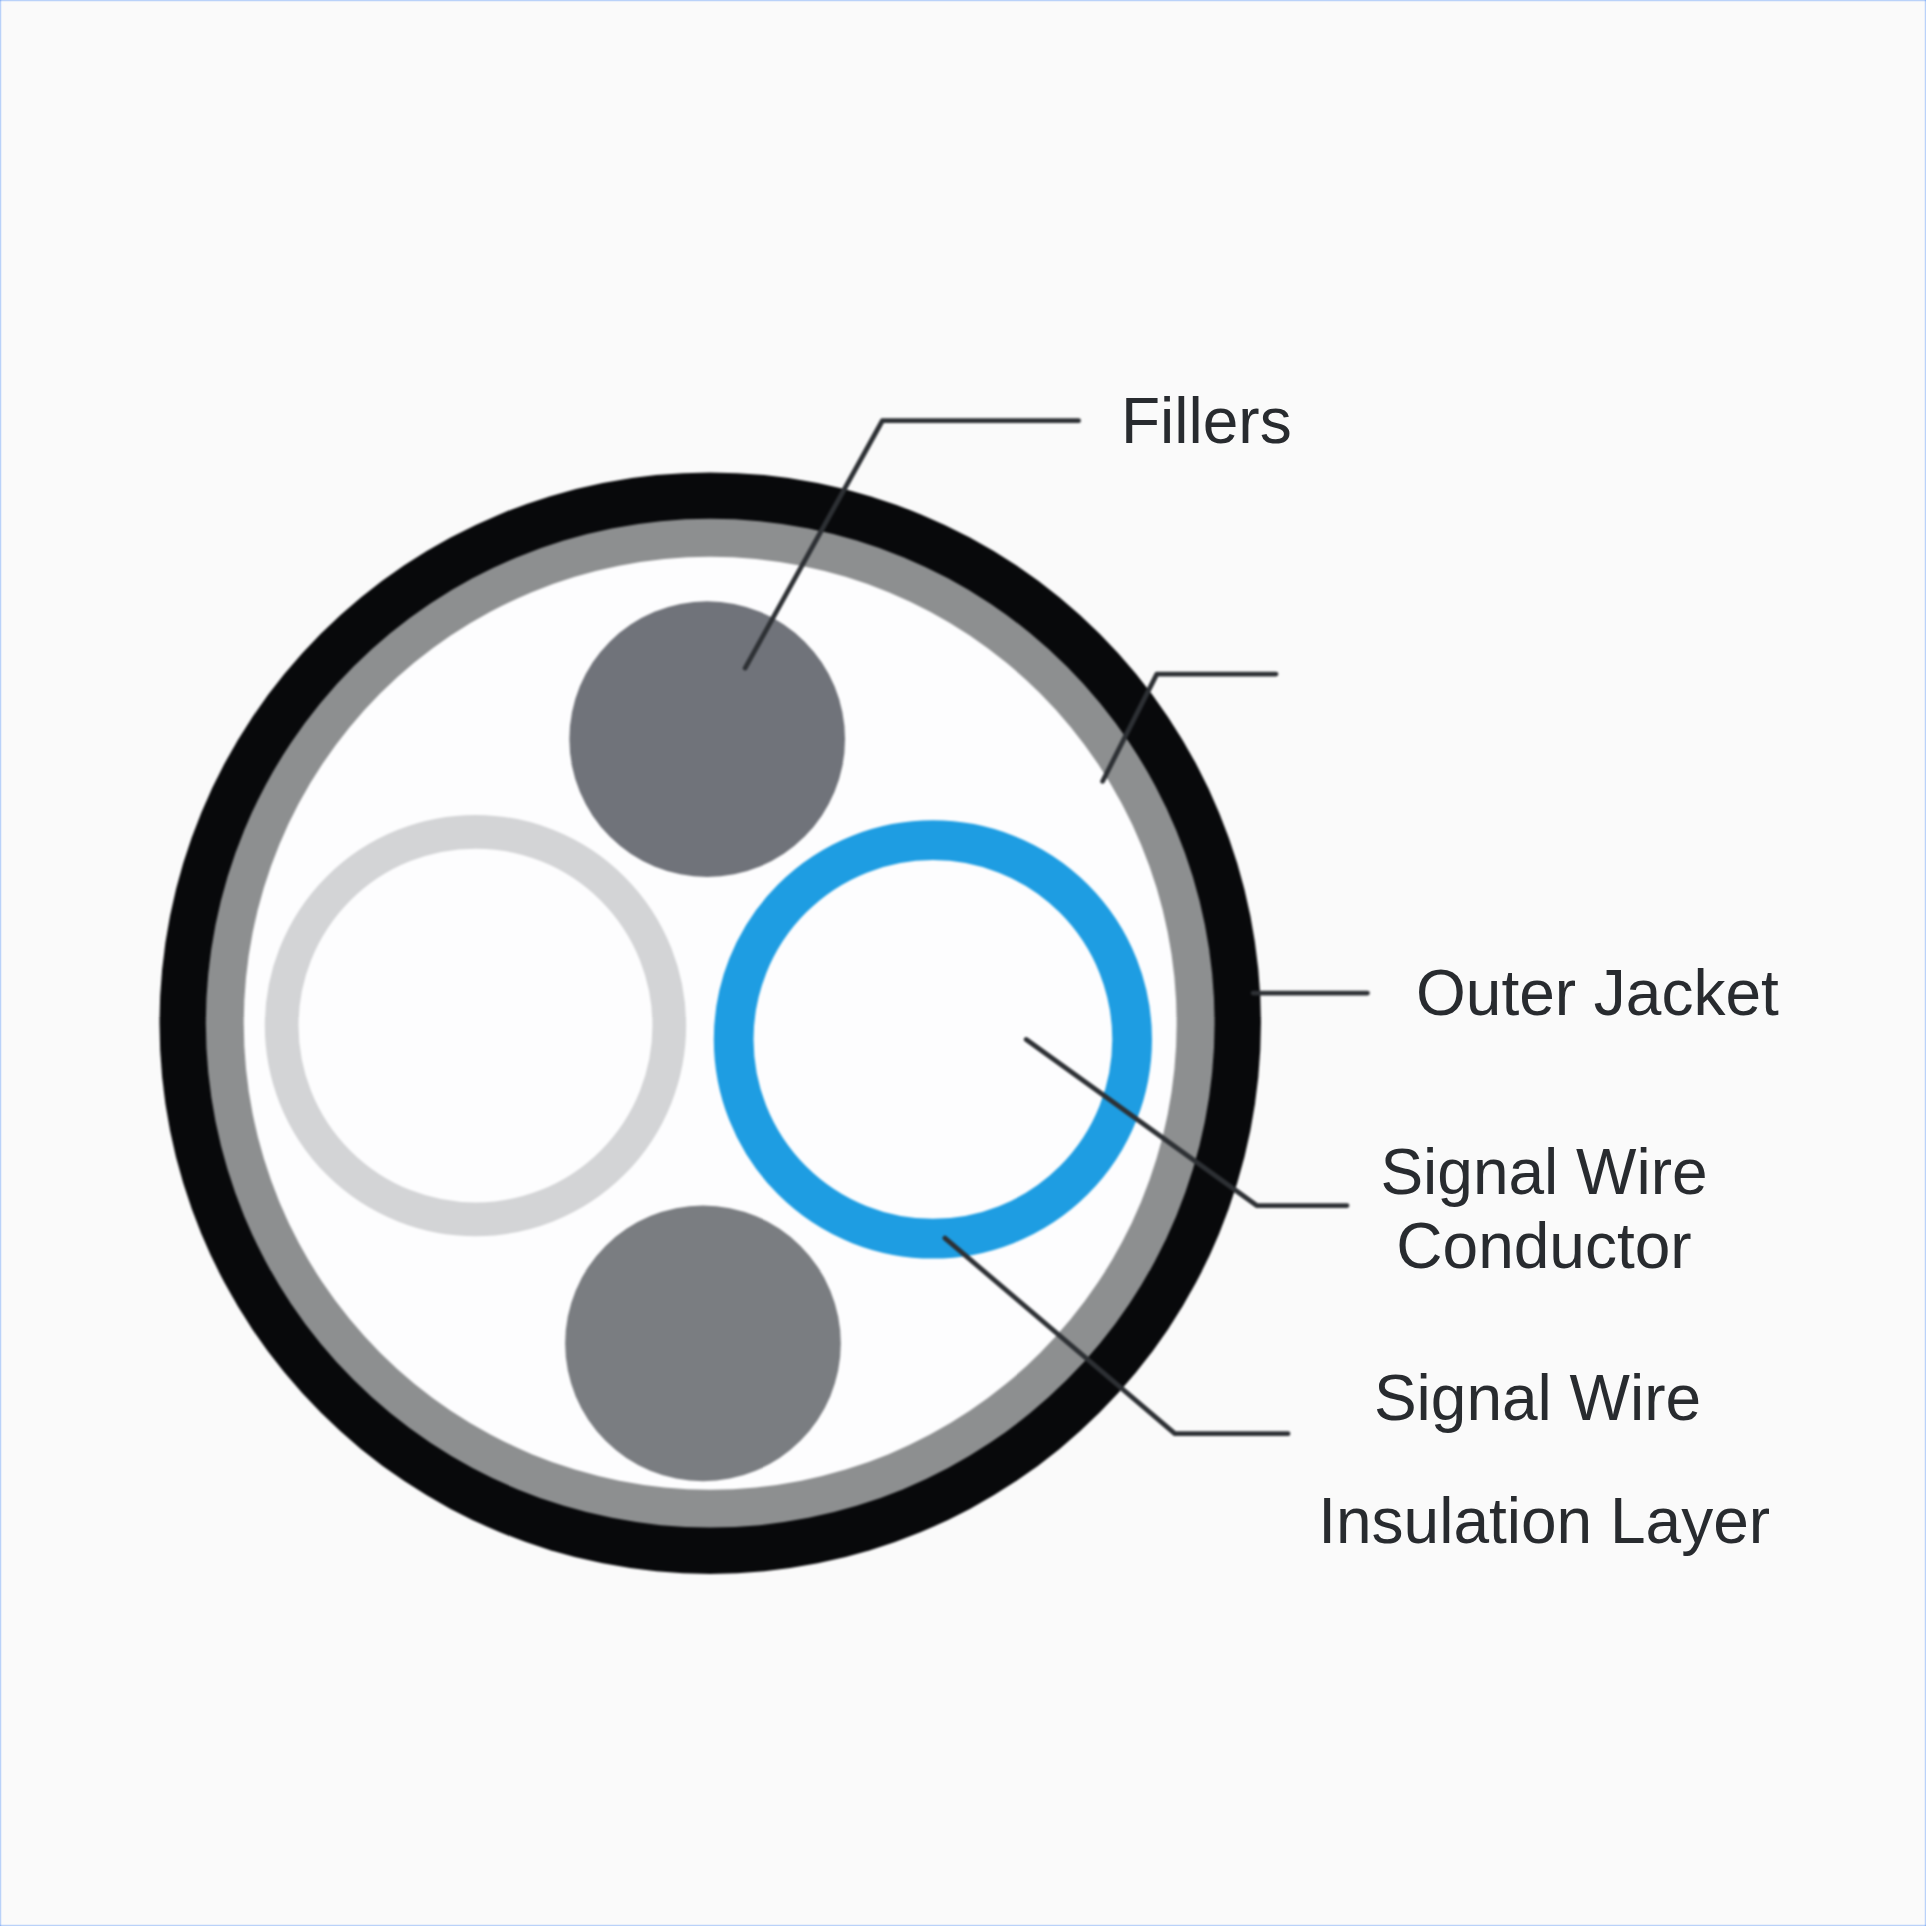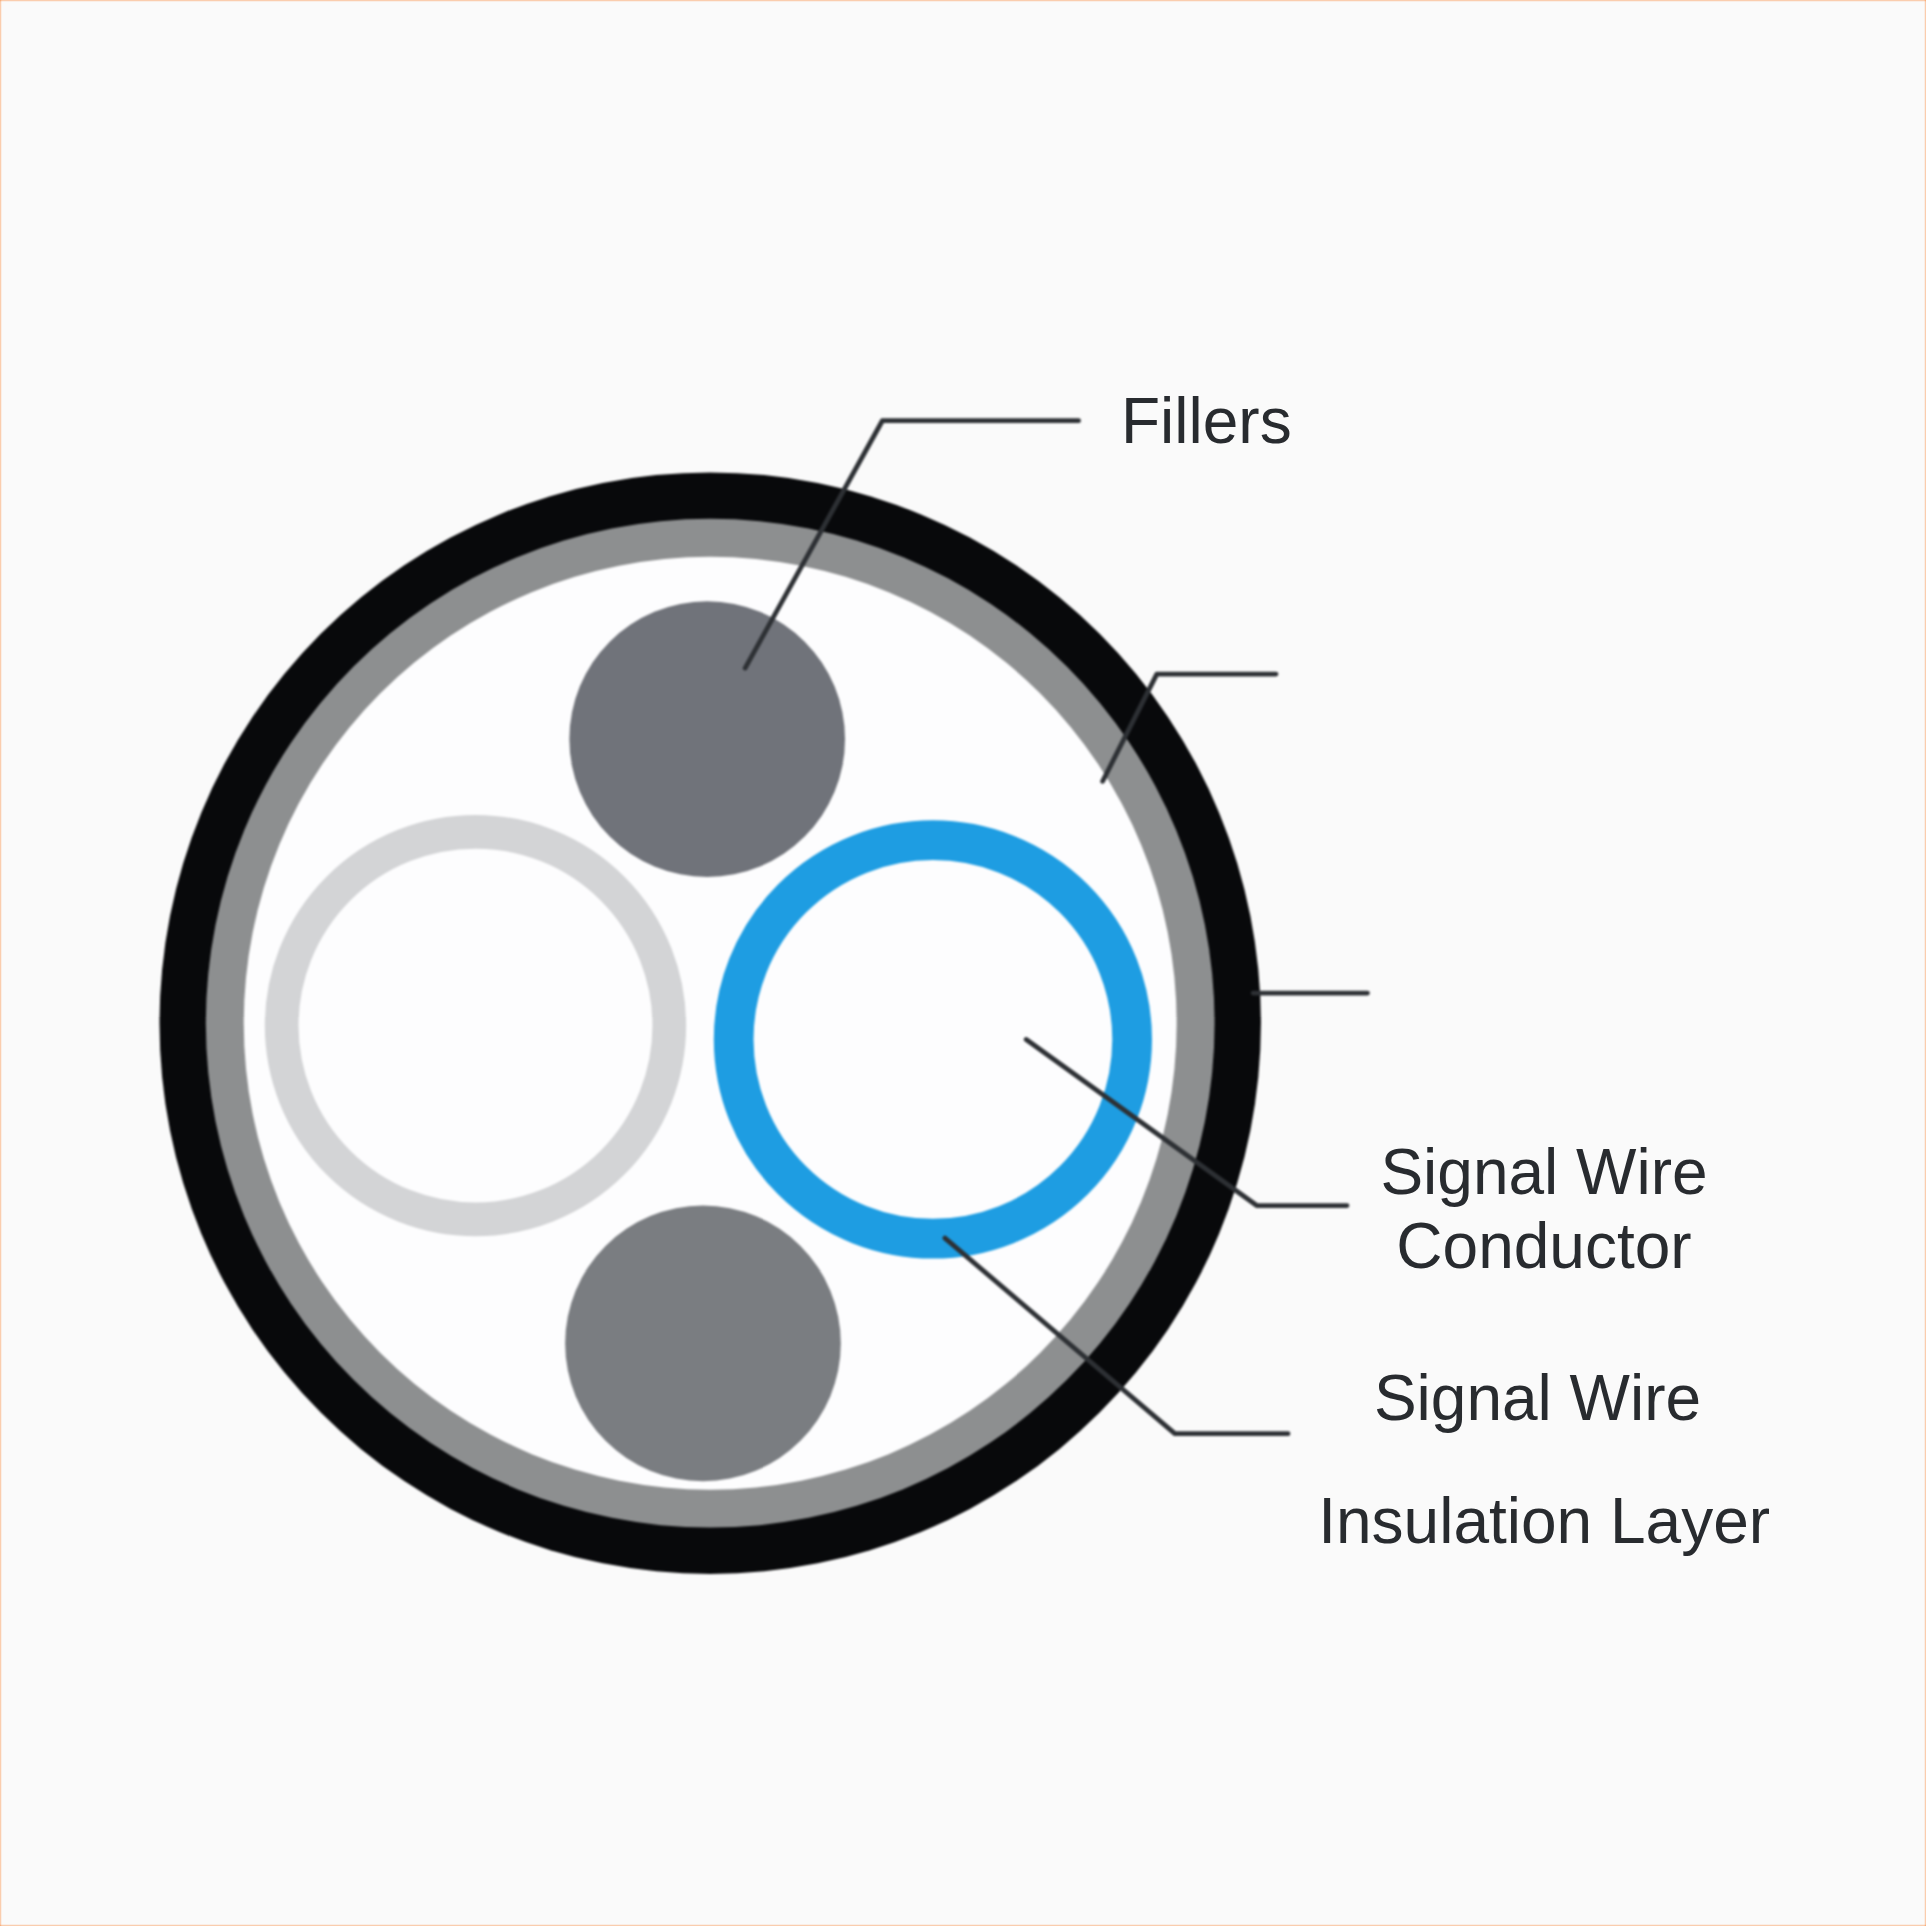--- a/index.html
+++ b/index.html
@@ -6,21 +6,21 @@
     margin: 0;
     padding: 0;
     background: #fafafa;
     font-family: "Liberation Sans", "DejaVu Sans", sans-serif;
   }
   #canvas {
     position: relative;
     width: 1926px;
     height: 1926px;
     overflow: hidden;
-    background: #f97316;
+    background: #3b82f6;
   }
   #art {
     position: absolute;
     left: 0;
     top: 0;
     width: 1926px;
     height: 1926px;
     filter: blur(1.2px);
   }
   .lbl {
@@ -59,20 +59,21 @@
     <polyline points="1238,1110 1466,699 1792,699" fill="none" stroke-width="8" stroke-linecap="round" stroke-linejoin="round" stroke="#2d3034"></polyline>
     <polyline points="1832,1298 1922,1120 2120,1120" fill="none" stroke-width="8" stroke-linecap="round" stroke-linejoin="round" stroke="#2d3034"></polyline>
     <polyline points="2082,1650 2272,1650" fill="none" stroke-width="8" stroke-linecap="round" stroke-linejoin="round" stroke="#2d3034"></polyline>
     <polyline points="1705,1727 2088,2003 2238,2003" fill="none" stroke-width="8" stroke-linecap="round" stroke-linejoin="round" stroke="#2d3034"></polyline>
     <polyline points="1570,2057 1952,2382 2140,2382" fill="none" stroke-width="8" stroke-linecap="round" stroke-linejoin="round" stroke="#2d3034"></polyline>
   </svg>
 
   <div class="lbl" id="label-fillers" style="left:1121px; top:389px;">Fillers</div>
 
 
+  <div class="lbl" id="label-outer-jacket" style="left:1416px; top:961px;">Outer Jacket</div>
 
   <div class="lbl" id="label-conductor" style="left:1288px; top:1135px; width:512px;">
     <div class="row">Signal Wire</div>
     <div class="row">Conductor</div>
   </div>
 
   <div class="lbl" id="label-insulation" style="left:1305px; top:1359px;">
     <div class="row">Signal Wire</div>
     <div class="row indent">Insulation Layer</div>
   </div>

